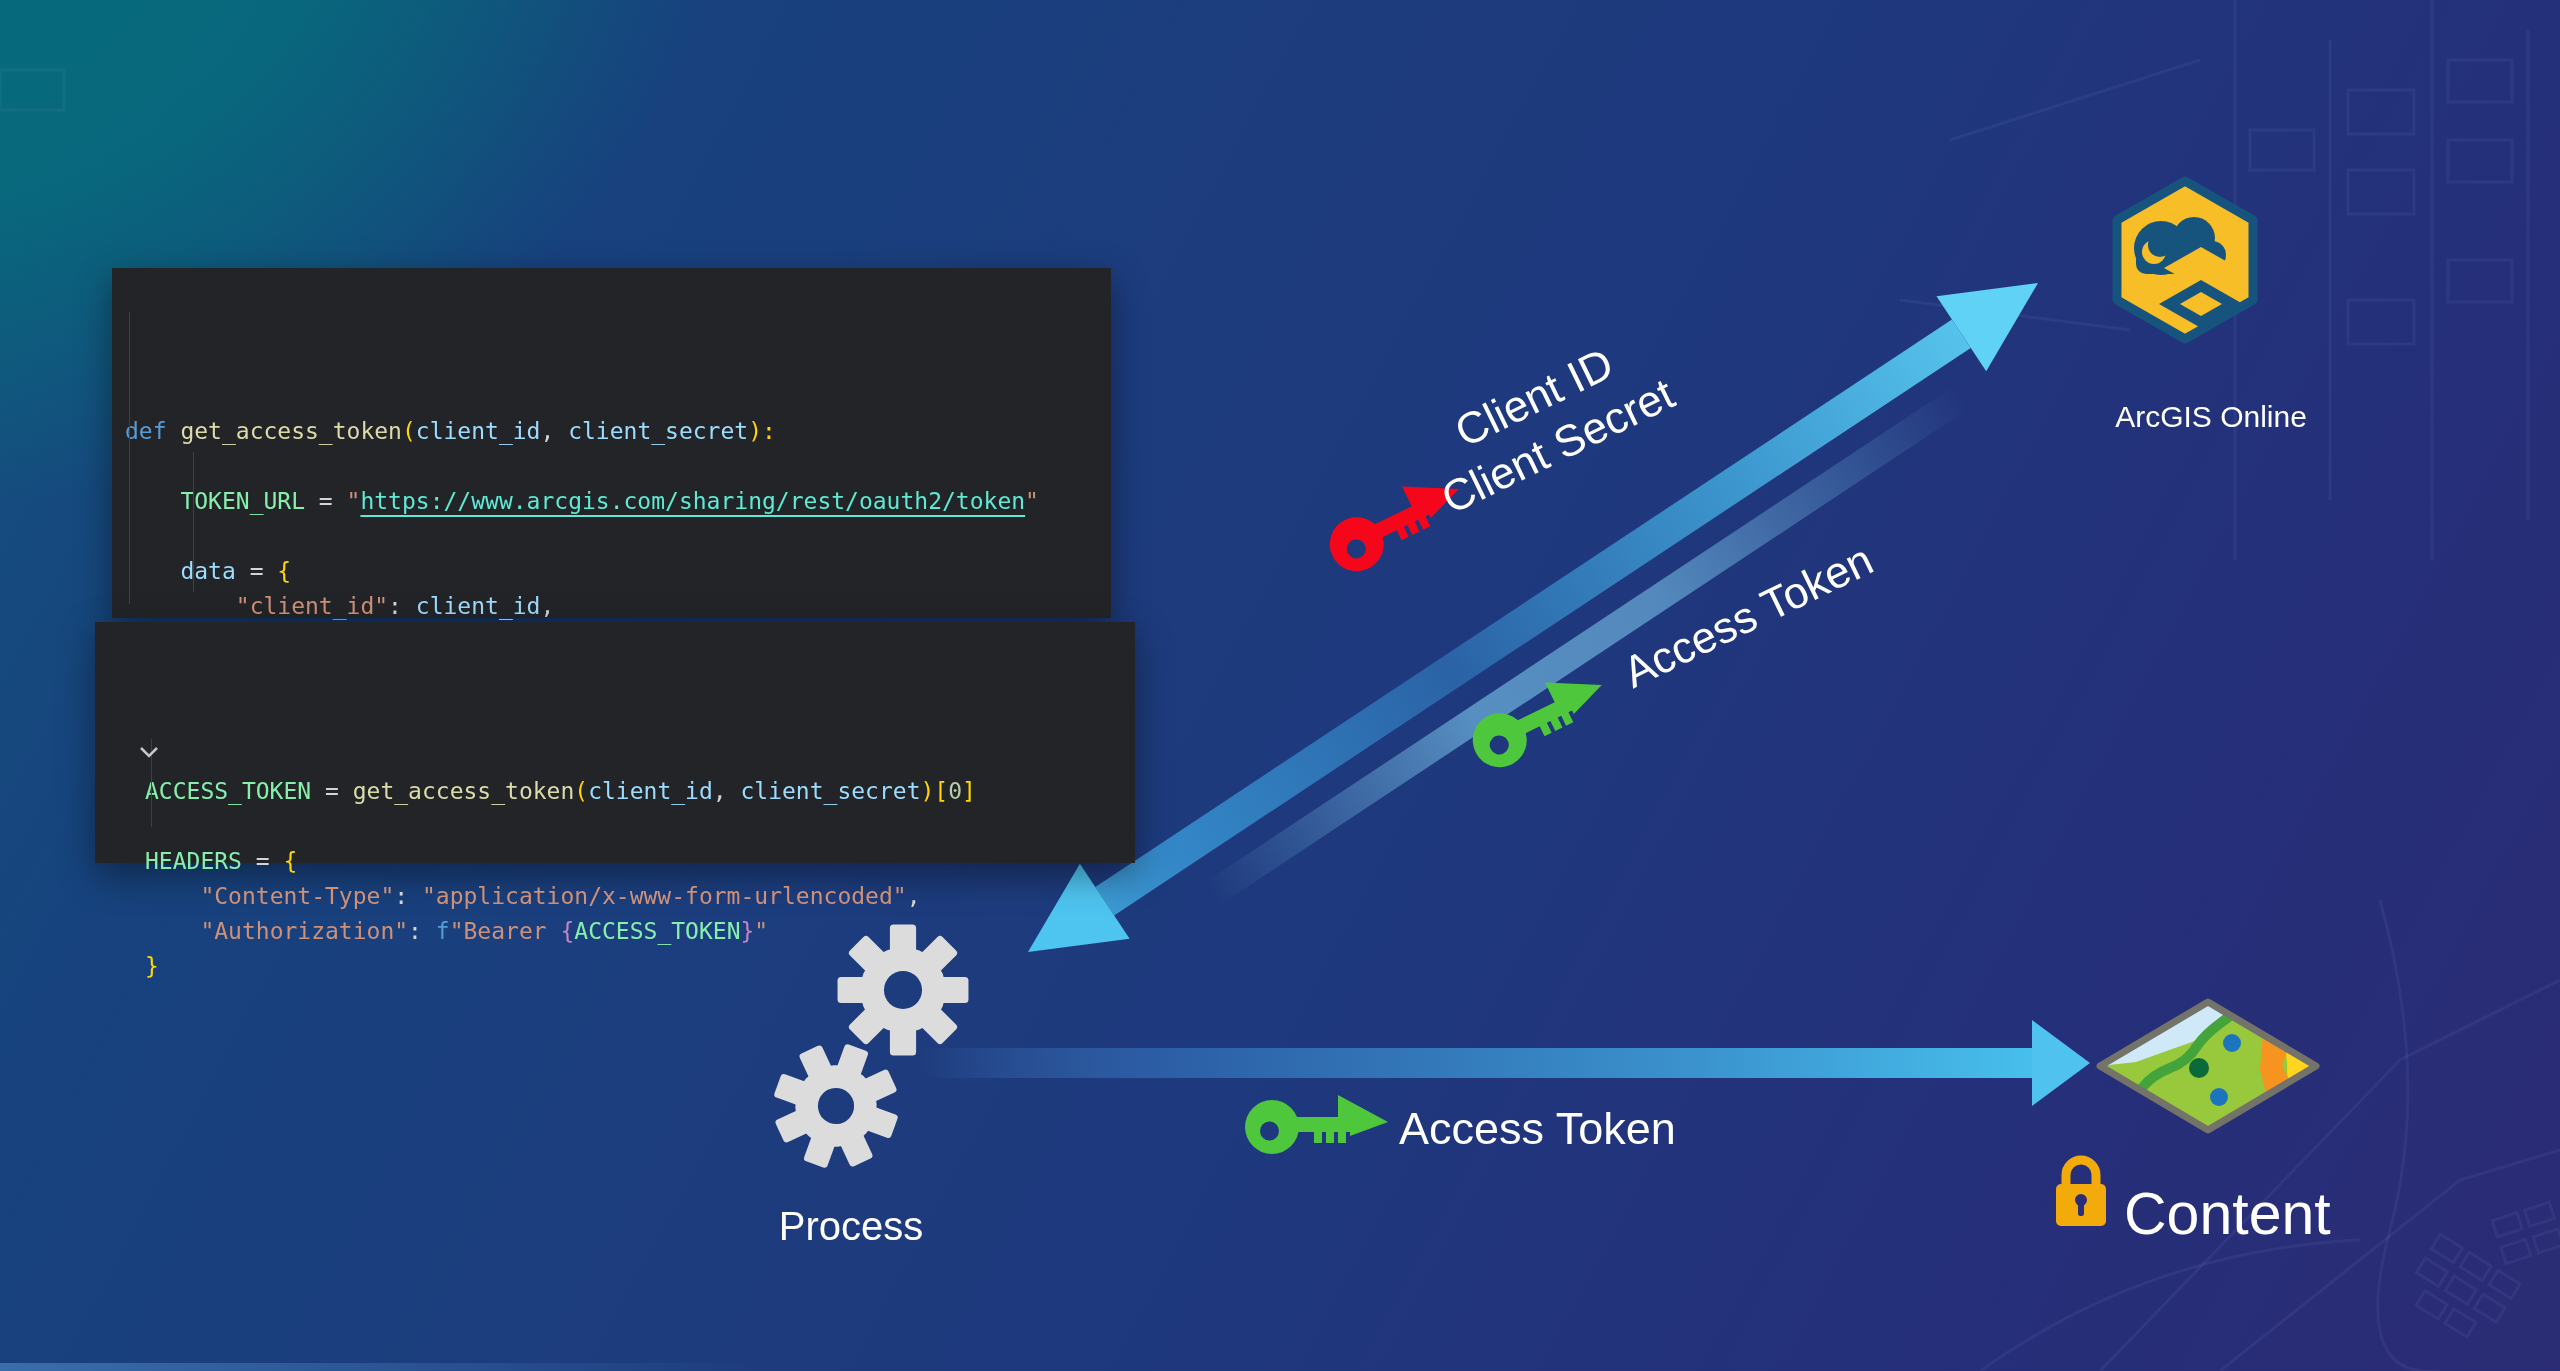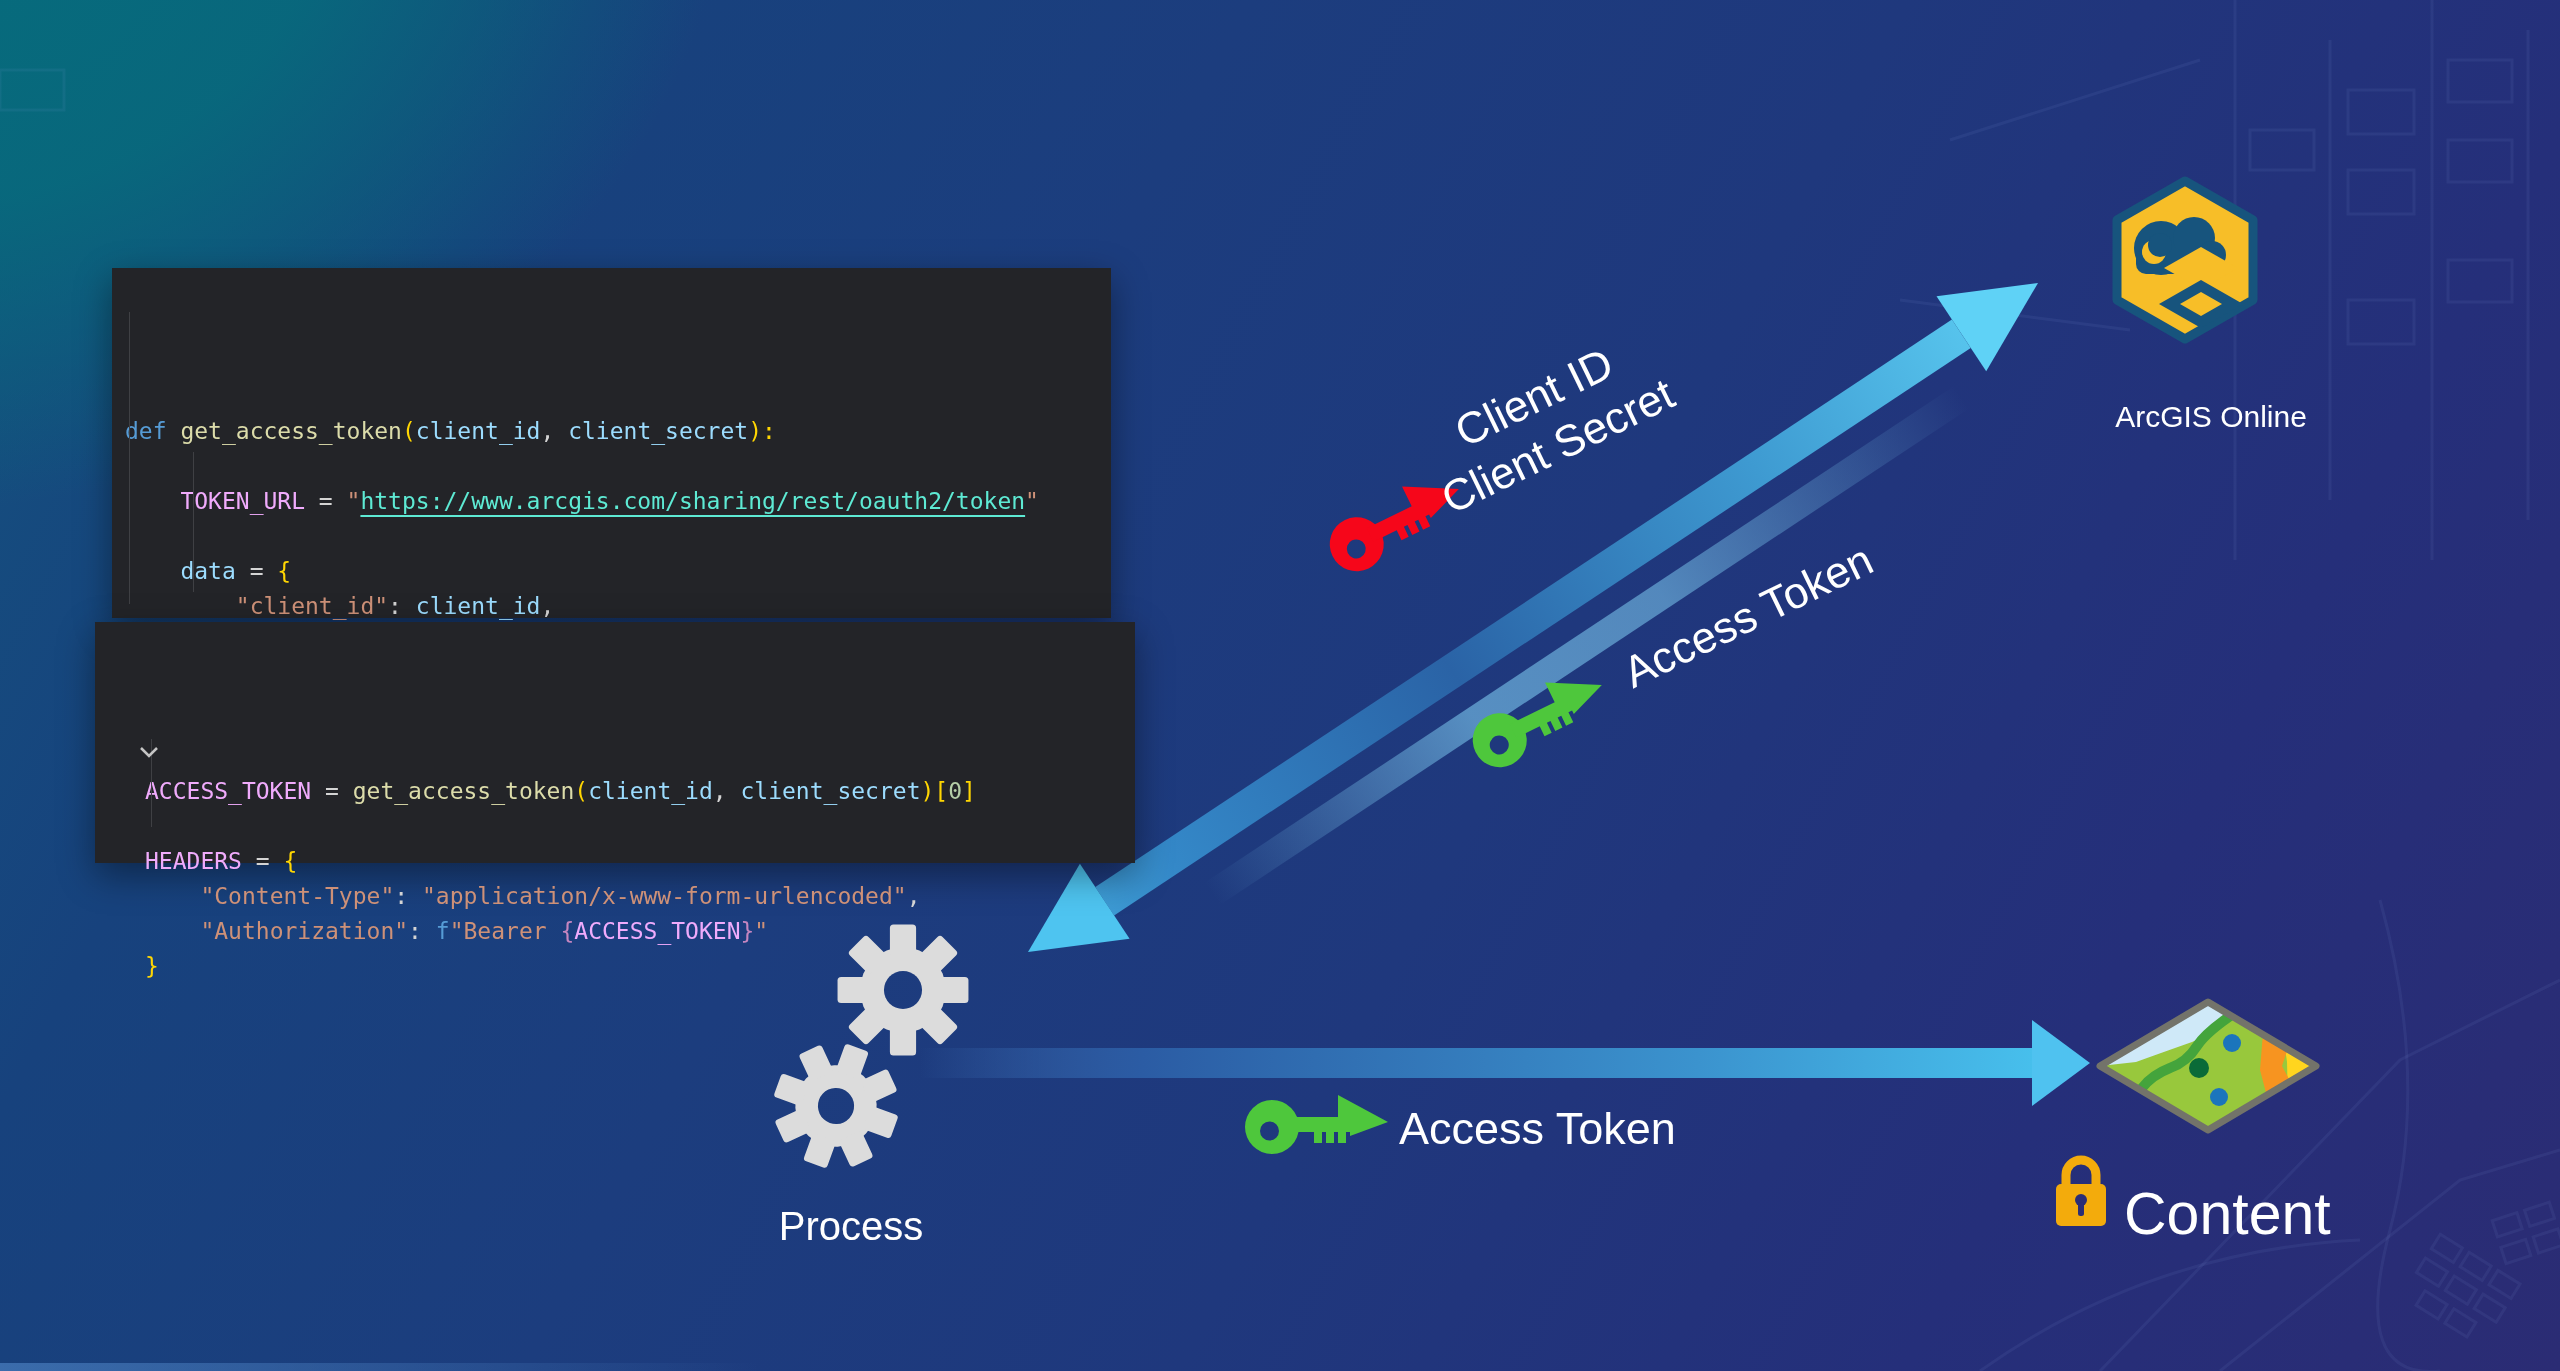--- a/index.html
+++ b/index.html
@@ -10,21 +10,21 @@
     background:radial-gradient(1150px 900px at -4% -10%, rgba(6,108,124,1) 0%, rgba(6,108,124,0.85) 38%, rgba(6,108,124,0) 72%);}
   svg.overlay{position:absolute;left:0;top:0;}
   
   .panel{position:absolute;background:#232428;color:#d4d4d4;
     font-family:"DejaVu Sans Mono",monospace;font-size:23px;line-height:35px;
     white-space:pre;box-shadow:0 12px 34px rgba(0,0,0,0.4);}
   #panel1{left:112px;top:268px;width:986px;height:344px;padding:6px 0 0 13px;}
   #panel2{left:95px;top:622px;width:990px;height:229px;padding:12px 0 0 50px;}
   .guide{position:absolute;width:1px;background:#3f4044;}
   .tok-k{color:#569CD6}.tok-f{color:#DCDCAA}.tok-v{color:#9CDCFE}
-  .tok-c{color:#f0abfc}.tok-s{color:#CE9178}.tok-p{color:#D4D4D4}
+  .tok-c{color:#86efac}.tok-s{color:#CE9178}.tok-p{color:#D4D4D4}
   .tok-b{color:#FFD602}.tok-n{color:#B5CEA8}.tok-m{color:#C586C0}
   .tok-u{color:#5eead4;text-decoration:underline;text-decoration-thickness:2px;text-underline-offset:6px;}
   .fold{position:absolute;left:-42px;color:#c5c5c5;}
   
   .lbl{position:absolute;color:#ffffff;white-space:nowrap;}
   .lbl.center{transform:translate(-50%,-50%);}
   .rot{position:absolute;color:#ffffff;white-space:nowrap;text-align:center;
     transform:translate(-50%,-50%) rotate(-26deg);}
 </style>
 </head>

